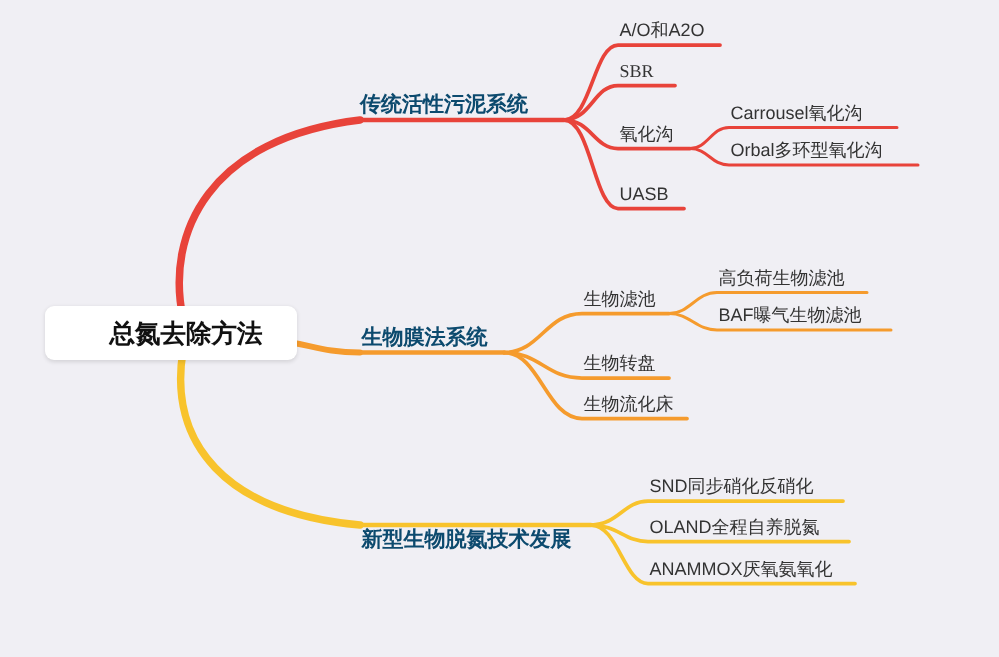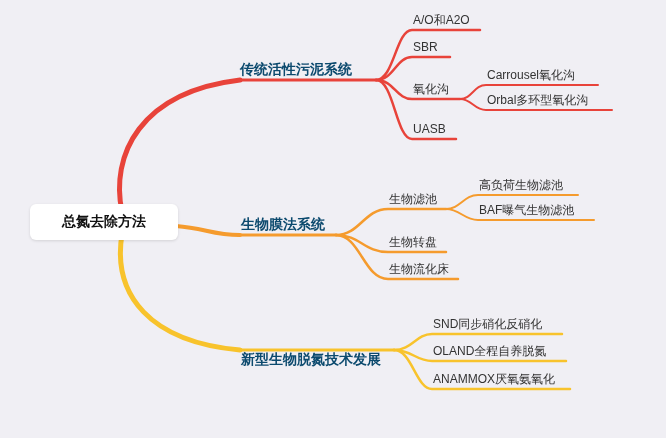--- a/index.html
+++ b/index.html
@@ -42,25 +42,26 @@
     color:#0c4a6e;
     line-height:16px;
   }
   .root-node{
     position:absolute;
     left:30px;top:204px;
     width:148px;height:36px;
     background:var(--root-bg);
     color:var(--root-text);
     border-radius:6px;
-    font-size:14px;
+    font-size:17px;
     font-weight:bold;
     display:flex;align-items:center;justify-content:center;
     box-shadow:0 1px 3px rgba(0,0,0,0.12);
     z-index:2;
+    padding-left:20px;
   }
 </style>
 </head>
 <body>
 
 <div class="canvas">
 
   <svg class="wires" viewBox="0 0 666 438" aria-hidden="true">
 
     <path class="st-red w5" d="M 122 212 C 110 155 140 92 240 80"></path>
@@ -84,21 +85,21 @@
     <path class="st-yellow w3" d="M 238 350 L 394 350"></path>
     <path class="st-yellow w25" d="M 394 350 C 412 350 416 334 432 334 L 562 334"></path>
     <path class="st-yellow w25" d="M 394 350 C 412 350 416 361 432 361 L 566 361"></path>
     <path class="st-yellow w25" d="M 394 350 C 412 350 416 389 432 389 L 570 389"></path>
   </svg>
 
   <div class="root-node">总氮去除方法</div>
 
   <div class="node branch" style="left:240px;top:61px;">传统活性污泥系统</div>
   <div class="node" style="left:413px;top:13px;">A/O和A2O</div>
-  <div class="node" style="left:413px;top:40px;">SBR</div>
+  <div class="node" style="left:413px;top:40px;font-family:Liberation Serif, serif;">SBR</div>
   <div class="node" style="left:413px;top:82px;">氧化沟</div>
   <div class="node" style="left:487px;top:68px;">Carrousel氧化沟</div>
   <div class="node" style="left:487px;top:93px;">Orbal多环型氧化沟</div>
   <div class="node" style="left:413px;top:122px;">UASB</div>
 
   <div class="node branch" style="left:241px;top:216px;">生物膜法系统</div>
   <div class="node" style="left:389px;top:192px;">生物滤池</div>
   <div class="node" style="left:479px;top:178px;">高负荷生物滤池</div>
   <div class="node" style="left:479px;top:203px;">BAF曝气生物滤池</div>
   <div class="node" style="left:389px;top:235px;">生物转盘</div>

